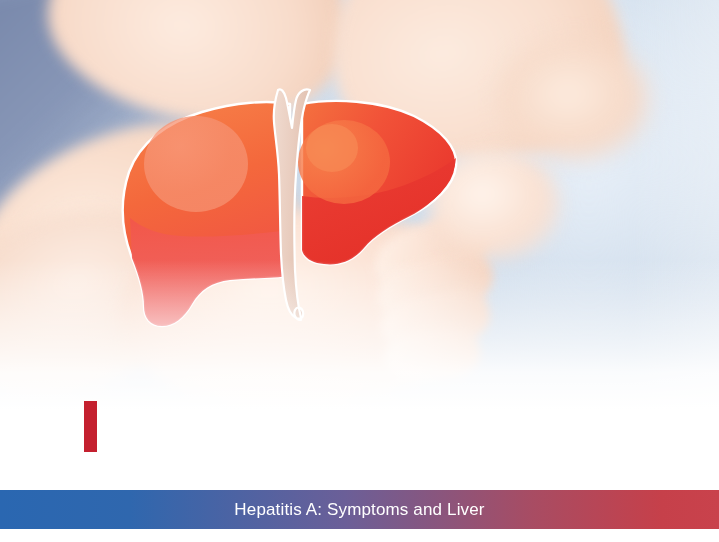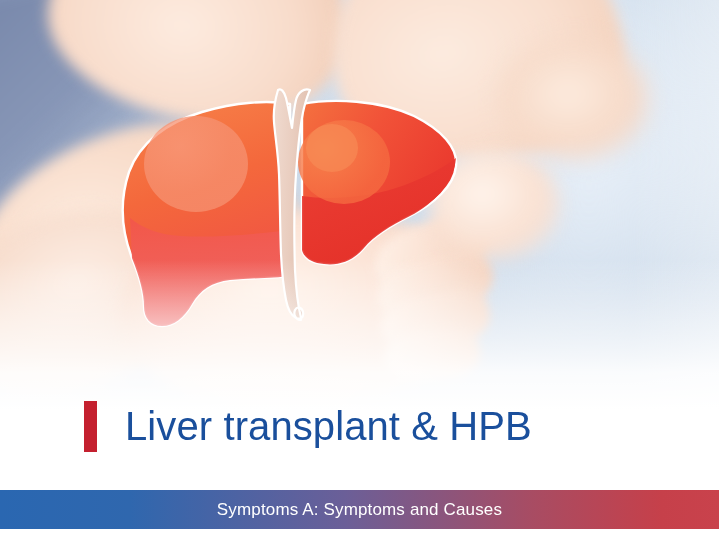--- a/index.html
+++ b/index.html
@@ -330,21 +330,20 @@
         </g>
       </svg>
     </div>
 
     <div class="photo-fade-side"></div>
     <div class="photo-fade"></div>
   </div>
 
   <div class="title-row">
     <div class="accent-bar"></div>
-    <div class="slide-title">Liver transplant &amp; HPB</div>
   </div>
 
   <div class="banner">
-    <div class="banner-text">Symptoms A: Symptoms and Causes</div>
+    <div class="banner-text">Hepatitis A: Symptoms and Liver</div>
   </div>
   <div class="banner-under"></div>
 
 </div>
 
 </body></html>

